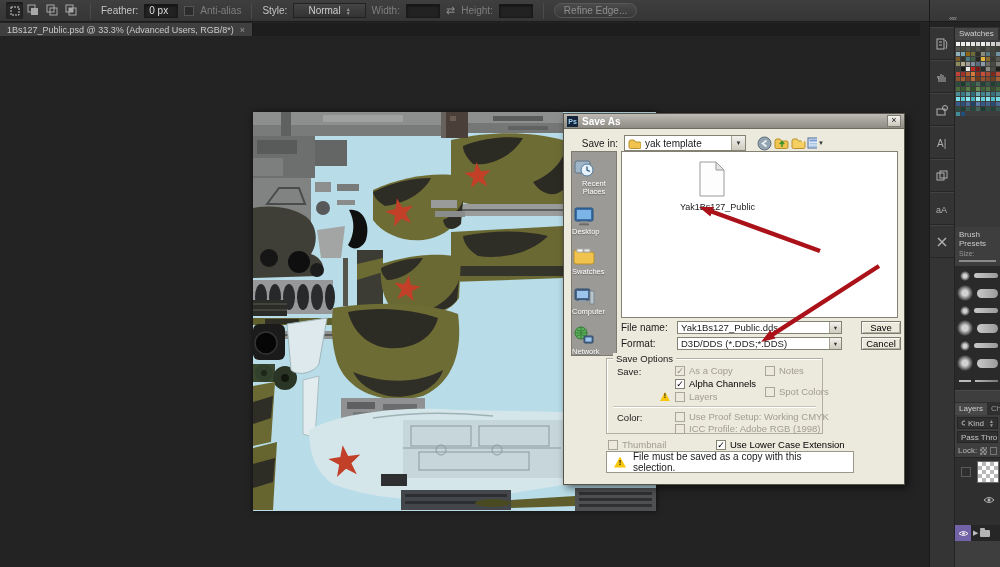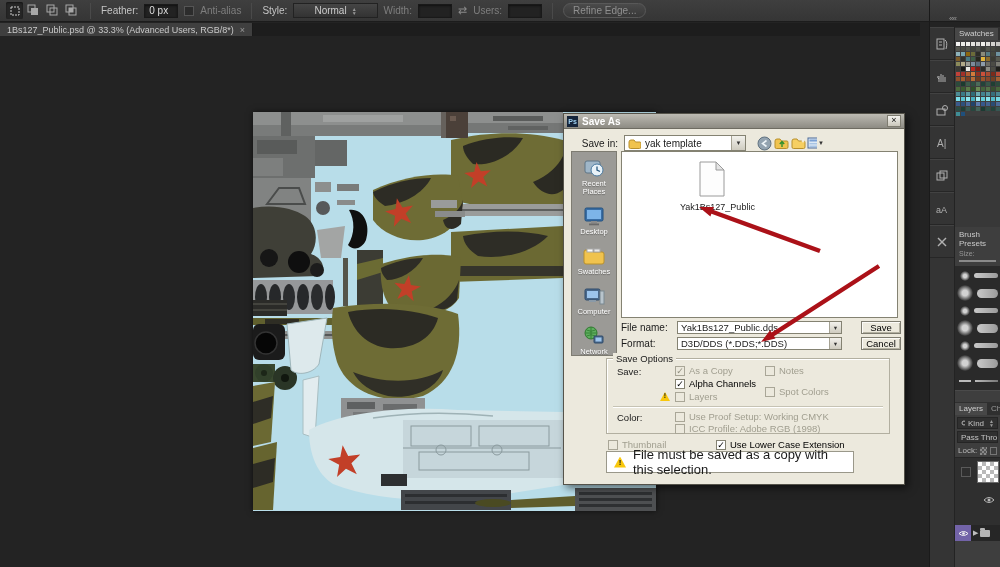--- a/index.html
+++ b/index.html
@@ -13,21 +13,21 @@
     display:flex; align-items:center; gap:6px; padding:0 6px; color:#c9c9c9; font-size:10px; }
   .ob-label { color:#c4c4c4; }
   .ob-label.dim { color:#7e7e7e; }
   .ob-input { background:#222; border:1px solid #191919; box-shadow:inset 0 1px 2px #111;
     color:#ddd; height:14px; min-width:34px; padding:0 4px; font-size:10px; display:flex; align-items:center; }
   .ob-sep { width:1px; height:16px; background:#2a2a2a; border-right:1px solid #4a4a4a; margin:0 4px; }
   .sel-icons { display:flex; gap:2px; align-items:center; }
   .sel-icon { width:17px; height:17px; display:flex; align-items:center; justify-content:center; border-radius:2px; }
   .sel-icon.active { background:#262626; box-shadow:inset 0 1px 2px #141414; }
   .ob-select { background:linear-gradient(#454545,#333); border:1px solid #222; height:15px;
-    display:flex; align-items:center; gap:5px; padding:0 20px; color:#ccc; min-width:58px; }
+    display:flex; align-items:center; gap:5px; padding:0 14px; color:#ccc; min-width:58px; }
   .updown { display:flex; flex-direction:column; font-size:5px; line-height:4px; color:#999; }
   .ob-btn { background:linear-gradient(#4a4a4a,#383838); border:1px solid #585858; border-radius:8px;
     color:#8f8f8f; font-size:10px; padding:1px 9px; }
   .ob-check { width:10px; height:10px; background:#2c2c2c; border:1px solid #555; display:inline-block; }
   .swap-icon { color:#8a8a8a; font-size:11px; }
 
   
   .tab-bar { position:absolute; left:0; top:23px; width:920px; height:13px; background:#1d1d1d; }
   .doc-tab { position:absolute; left:0; top:0; height:13px; background:#3f3f3f;
     border-right:1px solid #1a1a1a; color:#c9c9c9; font-size:9px;
@@ -100,56 +100,56 @@
   .savein-label { width:60px; text-align:right; padding-right:6px; }
   .combo { background:#fff; border:1px solid #848272; height:16px; display:flex; align-items:center; padding-left:3px; gap:4px; }
   .combo .dd { margin-left:auto; width:14px; height:14px; background:linear-gradient(#f2f1ec,#cfccc0);
     border-left:1px solid #a5a293; display:flex; align-items:center; justify-content:center; font-size:6px; color:#333; }
   .savein-combo { width:122px; }
   .nav-ic { width:17px; height:16px; display:flex; align-items:center; justify-content:center; }
   .views-dd { font-size:6px; color:#333; margin-left:1px; }
 
   .places { position:absolute; left:7px; top:37px; width:46px; height:205px; background:#9b9a96;
     border:1px solid #7e7c72; display:flex; flex-direction:column; align-items:center; padding-top:5px; gap:9px; }
-  .place { display:flex; flex-direction:column; align-items:center; gap:1px; width:100%; }
+  .place { display:flex; flex-direction:column; align-items:flex-start; gap:1px; width:100%; }
   .place .lbl { color:#fff; font-size:7.5px; text-shadow:0 1px 1px rgba(0,0,0,.35); text-align:center; line-height:8px; }
 
   .filelist { position:absolute; left:57px; top:37px; width:277px; height:167px; background:#fff; border:1px solid #848272; }
   .file-item { position:absolute; left:58px; top:8px; width:64px; text-align:center; }
   .file-item .lbl { font-size:9px; margin-top:2px; }
 
   .fname-row { position:absolute; left:57px; display:flex; align-items:center;border-radius:6px; }
   .fname-row .lbl { width:56px; }
   .fname-input { width:165px; height:13px; background:#fff; border:1px solid #848272;
     display:flex; align-items:center; padding-left:3px; font-size:9.5px; }
   .fname-input .dd { margin-left:auto; width:12px; height:11px; background:linear-gradient(#f2f1ec,#cfccc0);
     border-left:1px solid #a5a293; font-size:5.5px; color:#333; display:flex; align-items:center; justify-content:center; }
   .dlg-btn { position:absolute; width:40px; height:13px; background:#ece9dd; border:1px solid #7e7c70;
     box-shadow:inset 1px 1px 0 #fbfaf7, inset -1px -1px 0 #b3b0a1; font-size:9.5px;
     display:flex; align-items:center; justify-content:center; }
 
-  .groupbox { position:absolute; left:42px; top:244px; width:284px; height:76px;
+  .groupbox { position:absolute; left:42px; top:244px; width:217px; height:76px;
     border:1px solid #b2afa0; box-shadow:inset 1px 1px 0 #fff; }
   .groupbox .legend { position:absolute; left:6px; top:-6px; background:#ece9dd; padding:0 3px; font-size:9.5px; }
   .cb { display:flex; align-items:center; gap:4px; position:absolute; white-space:nowrap; }
   .cb .box { width:10px; height:10px; background:#fff; border:1px solid #848272; font-size:9px; line-height:9px;
     text-align:center; color:#000; flex:0 0 auto; }
   .cb .lbl { font-size:9.5px; color:#000; }
   .cb.disabled .box { background:#ece9dd; border-color:#a9a697; color:#8f8d7e; }
   .cb.disabled .lbl { color:#a09e8f; }
   .gb-divider { position:absolute; left:6px; right:6px; top:47px; height:1px; background:#c6c3b4; box-shadow:0 1px 0 #fff; }
   .field-label { position:absolute; font-size:9.5px; }
   .warn-tri { width:12px; height:11px; background:#f8c70c; clip-path:polygon(50% 0,100% 100%,0 100%);
     position:relative; flex:0 0 auto; }
   .warn-tri:after { content:"!"; position:absolute; left:0; right:0; top:1px; text-align:center;
     font-size:8px; font-weight:bold; color:#1a1a1a; }
   .warn-tri.small { width:10px; height:9px; } .warn-tri.small:after { font-size:7px; top:0; }
   .warnbox { position:absolute; left:42px; top:337px; width:248px; height:22px; background:#fff;
     border:1px solid #9a988a; display:flex; align-items:center; gap:7px; padding:0 7px; }
-  .warnbox .txt { font-size:13px; }
+  .warnbox .txt { font-size:10px; }
 
   .annotations { position:absolute; left:0; top:0; width:1000px; height:567px; z-index:10; pointer-events:none; }
 </style>
 </head>
 <body>
 
 <div id="app">
 
   <div class="options-bar">
     <div class="sel-icons">
@@ -188,21 +188,21 @@
     <span class="ob-select">
       <span>Normal</span>
       <span class="updown">
           <span>▲</span>
           <span>▼</span>
         </span>
     </span>
     <span class="ob-label dim">Width:</span>
     <span class="ob-input"></span>
     <span class="swap-icon">⇄</span>
-    <span class="ob-label dim">Users:</span>
+    <span class="ob-label dim">Height:</span>
     <span class="ob-input"></span>
     <span class="ob-sep"></span>
     <button class="ob-btn">Refine Edge...</button>
   </div>
 
   <div class="tab-bar">
     <div class="doc-tab">
       <span>1Bs127_Public.psd @ 33.3% (Advanced Users, RGB/8*)</span>
       <span class="close">×</span>
     </div>

